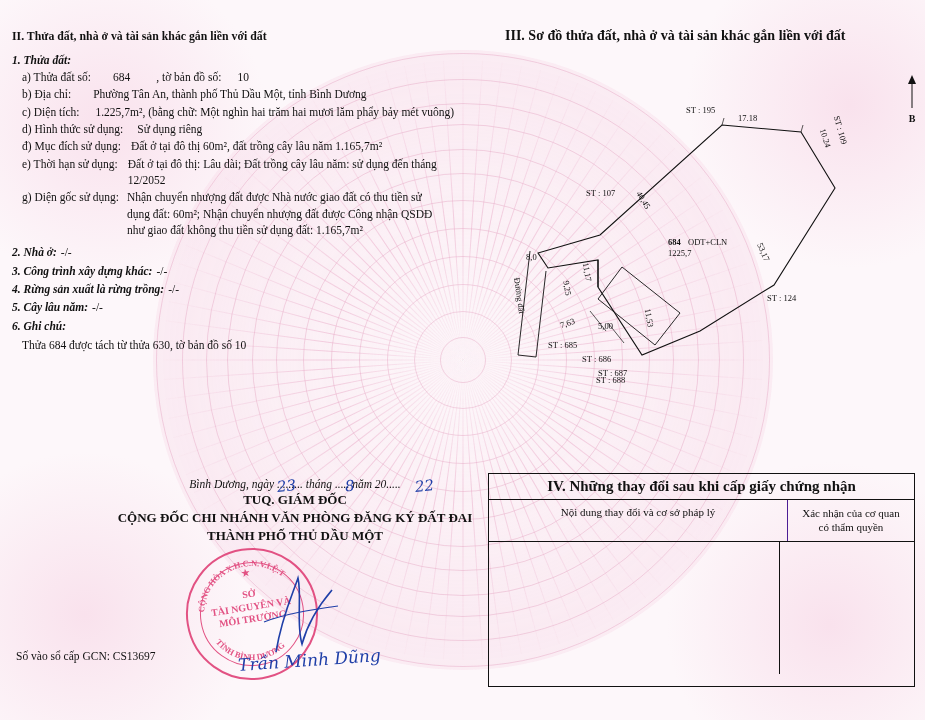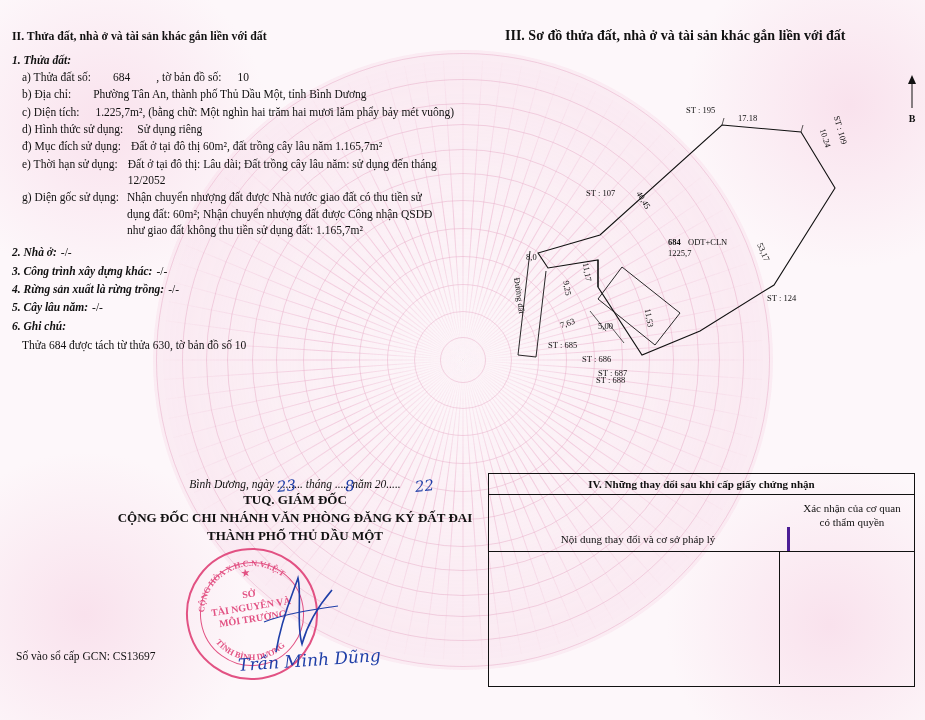--- a/index.html
+++ b/index.html
@@ -119,25 +119,25 @@
   .gcn{
     position:absolute;left:16px;top:650px;font-size:11.5px;
   }
   
   .tbl4{
     position:absolute;left:488px;top:473px;width:425px;height:212px;
     border:1px solid #111;
     font-size:11px;
   }
   .tbl4 .cap{
-    text-align:center;font-weight:bold;font-size:11px;
+    text-align:center;font-weight:bold;font-size:15px;
     padding:4px 0 4px;border-bottom:1px solid #111;
   }
   .tbl4 .heads{display:flex;border-bottom:1px solid #111;}
-  .tbl4 .h1{flex:0 0 290px;text-align:center;padding:6px 4px;border-right:3px solid #4c1d95;margin-top:32px;}
+  .tbl4 .h1{flex:0 0 290px;text-align:center;padding:6px 4px;border-right:1px solid #4c1d95;}
   .tbl4 .h2{flex:1;text-align:center;padding:6px 4px;line-height:1.3;}
   .tbl4 .body{display:flex;height:132px;}
   .tbl4 .c1{flex:0 0 290px;border-right:1px solid #111;}
   .tbl4 .c2{flex:1;}
 </style>
 </head>
 <body>
 
 <div id="page">
 

